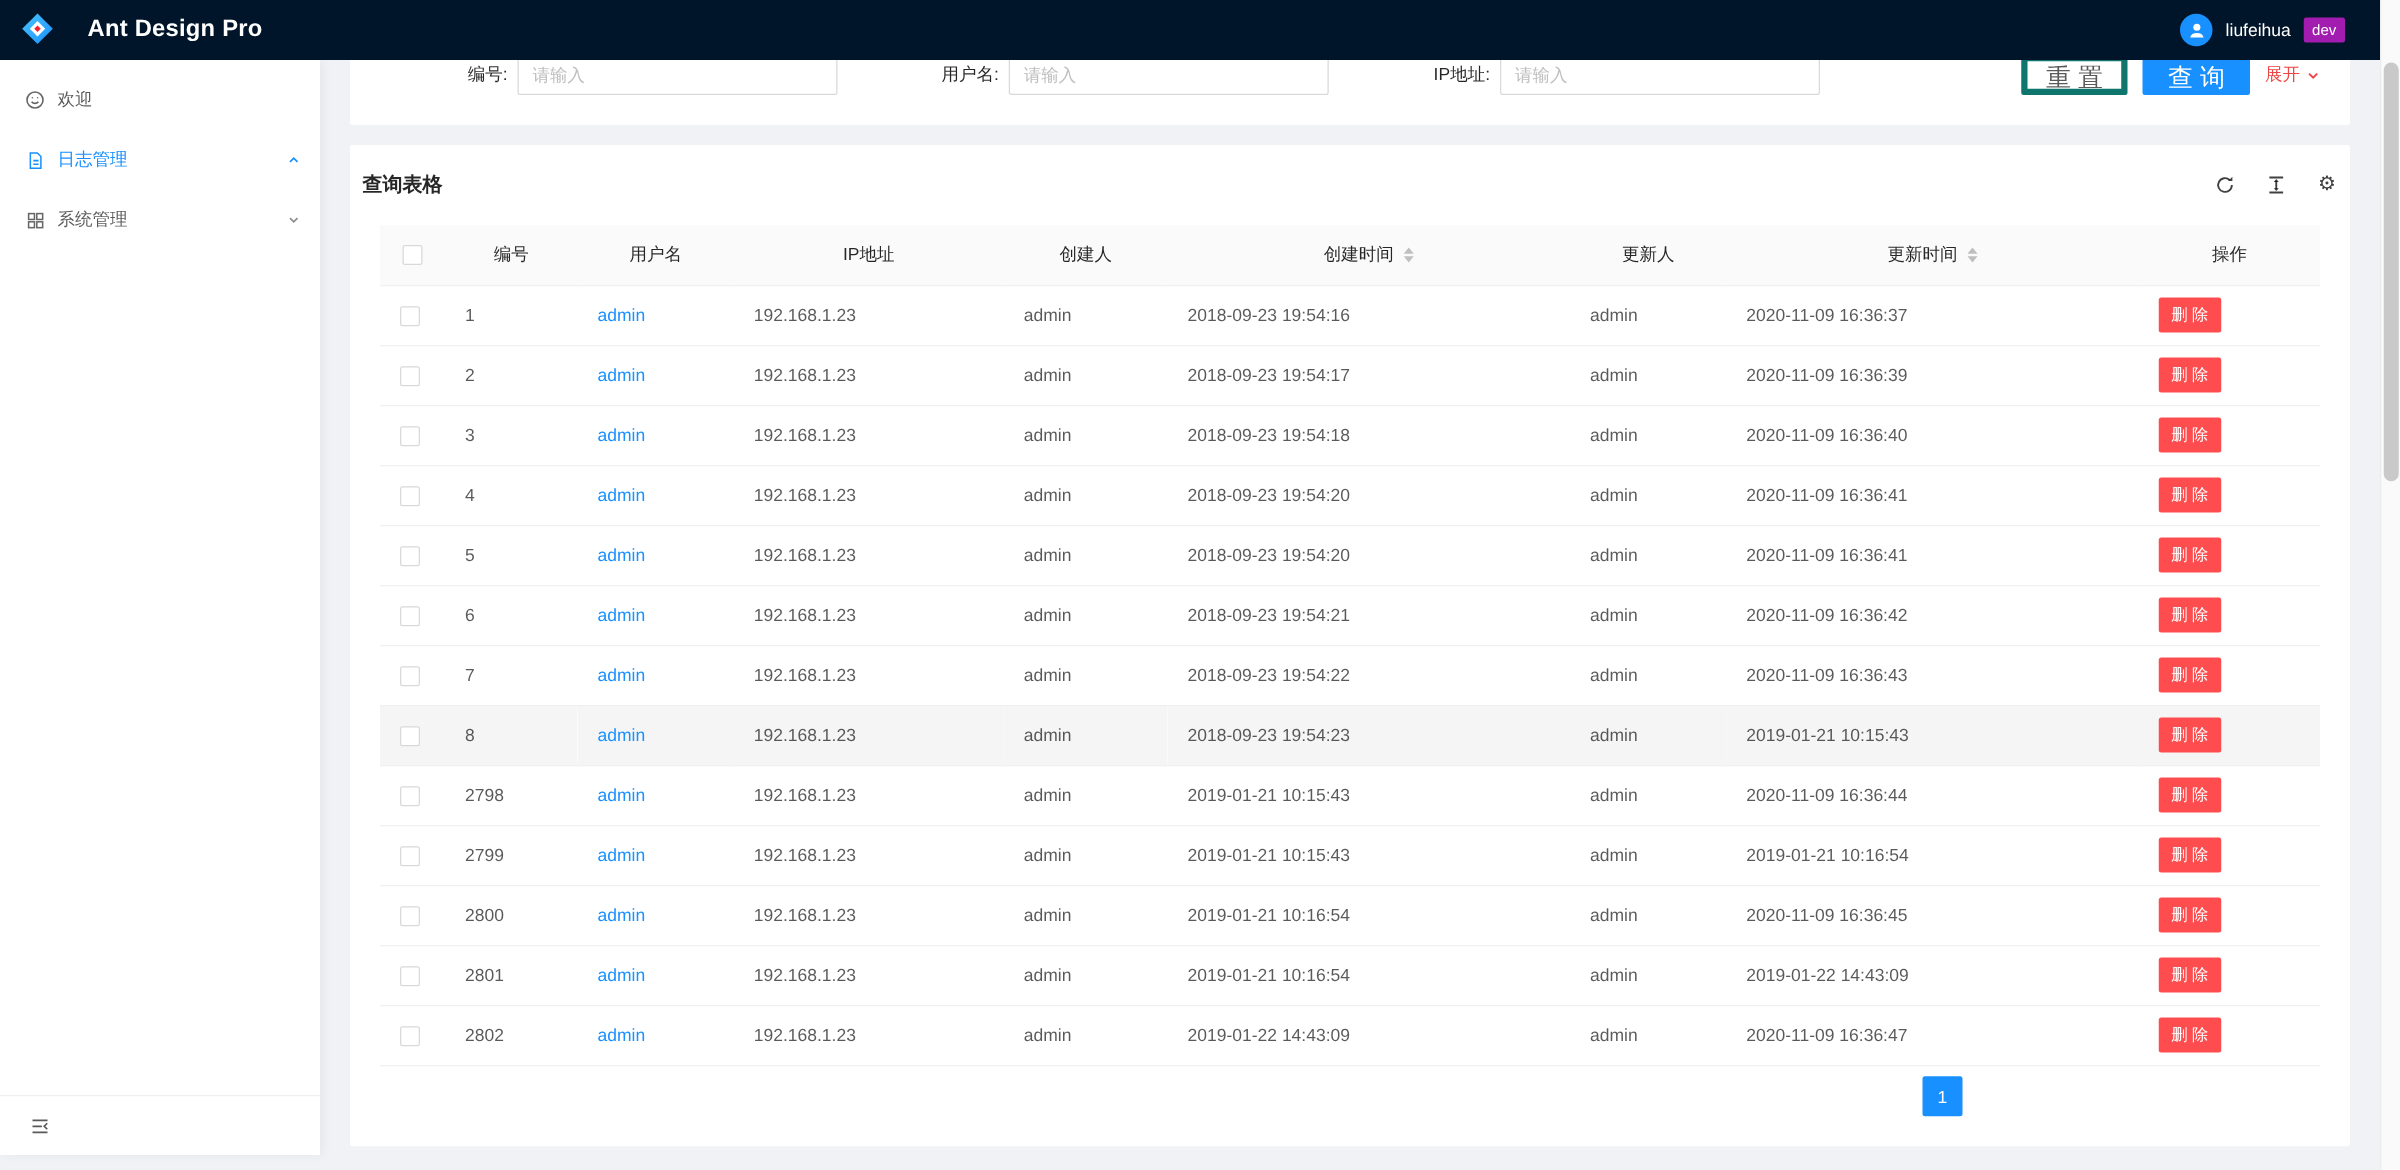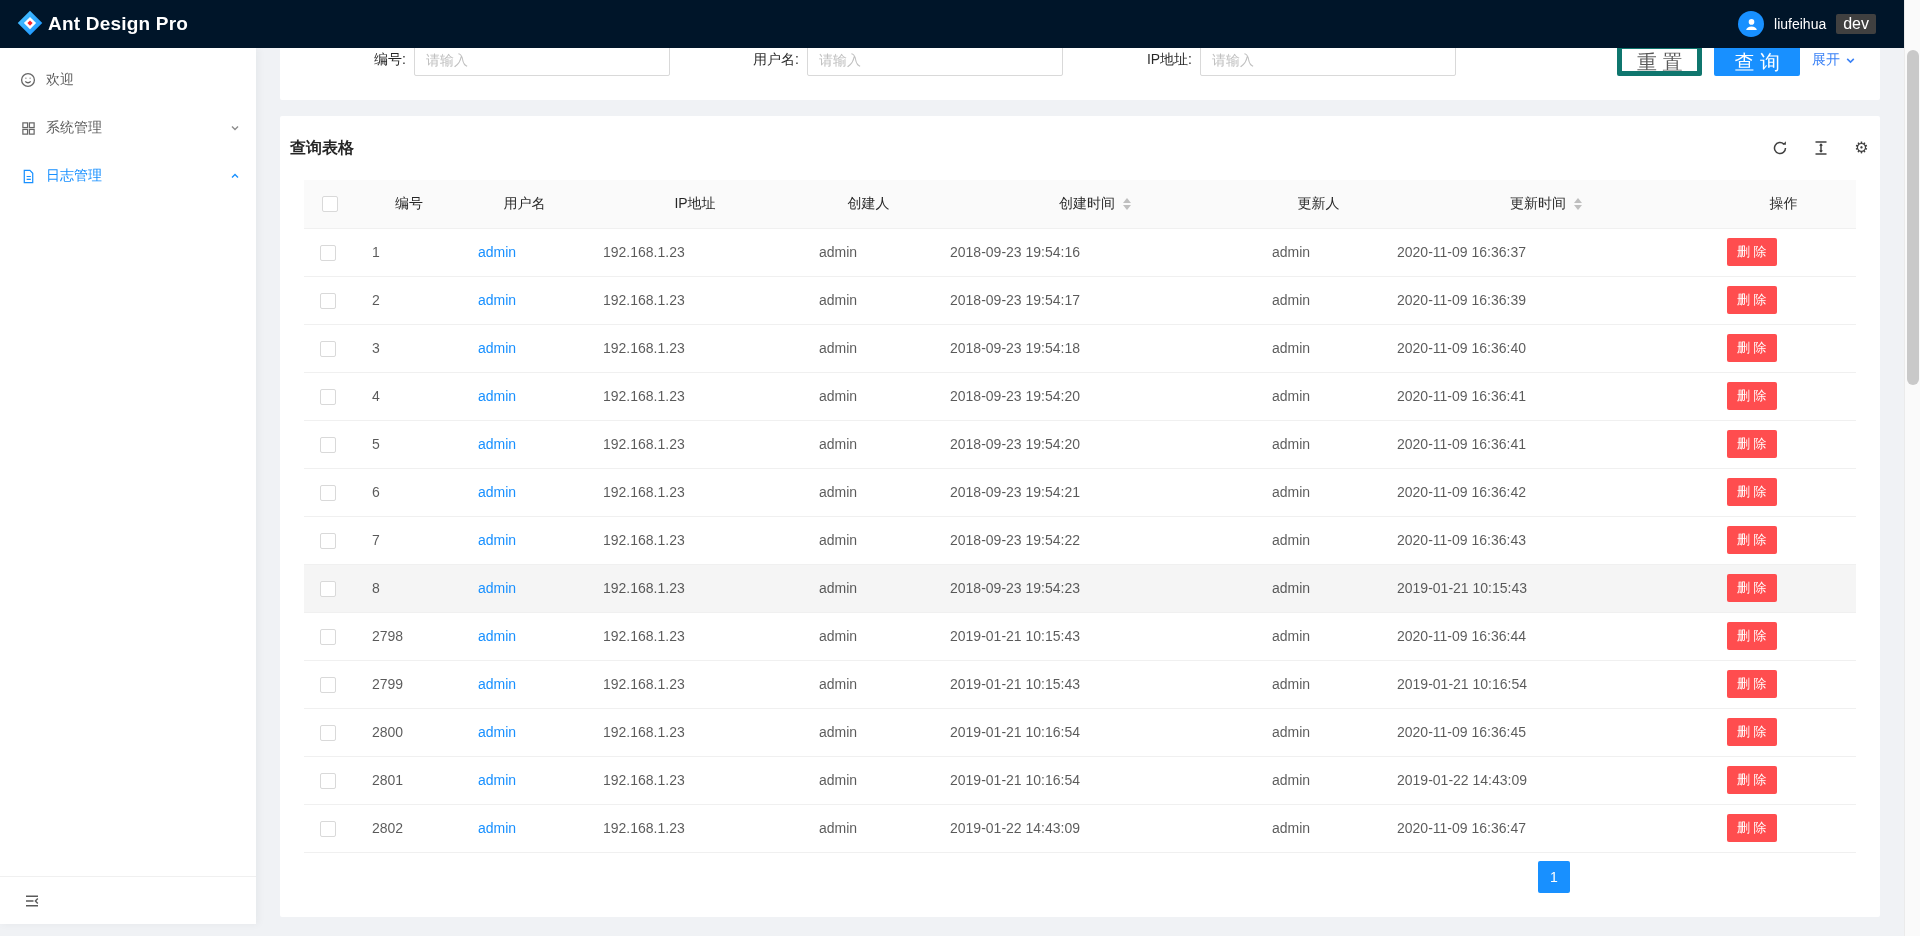--- a/index.html
+++ b/index.html
@@ -1,26 +1,26 @@
 <!DOCTYPE html>
 <html><head>
 <meta charset="utf-8">
 <style>
   *{margin:0;padding:0;box-sizing:border-box}
   html,body{width:1920px;height:936px;overflow:hidden}
   body{font-family:"Liberation Sans","DejaVu Sans",sans-serif;font-size:14px;color:rgba(0,0,0,.65);background:#f0f2f5;position:relative}
 
   
   .topbar{position:fixed;top:0;left:0;right:0;height:48px;background:#001529;display:flex;align-items:center;justify-content:space-between;padding:0 44px 0 16px;z-index:10}
-  .brand{display:flex;align-items:center;gap:4px;cursor:pointer}
+  .brand{display:flex;align-items:center;gap:26px;cursor:pointer}
   .app-title{color:#fff;font-size:19px;font-weight:700;letter-spacing:.2px}
   .topbar-right{display:flex;align-items:center;gap:10px}
   .avatar{width:26px;height:26px;border-radius:50%;background:#1890ff;display:inline-flex;align-items:center;justify-content:center;cursor:pointer}
   .username{color:#fff;font-size:14px;cursor:pointer}
-  .env-tag{background:#404040;color:#fff;font-size:16px;line-height:20px;padding:0 7px;border-radius:2px}
+  .env-tag{background:#a21caf;color:#fff;font-size:12px;line-height:20px;padding:0 7px;border-radius:2px}
 
   
   .sidebar{position:fixed;top:48px;left:0;bottom:12px;width:256px;background:#fff;box-shadow:2px 0 8px rgba(29,35,41,.05);display:flex;flex-direction:column;z-index:5}
   .menu{flex:1;padding-top:8px}
   .menu-item{height:48px;display:flex;align-items:center;padding:0 16px 0 20px;color:rgba(0,0,0,.65);cursor:pointer}
   .mi-icon{width:16px;height:16px;margin-right:10px;display:inline-flex;align-items:center;justify-content:center;color:rgba(0,0,0,.6)}
   .mi-label{white-space:nowrap}
   .chevron{margin-left:auto;color:rgba(0,0,0,.45);display:inline-flex}
   .chevron.up svg{transform:rotate(180deg)}
   .menu-item.active-parent,.menu-item.active-parent .mi-icon,.menu-item.active-parent .chevron{color:#1890ff}
@@ -36,21 +36,21 @@
   
   .filter-card{padding:24px;margin-bottom:16px}
   .filter-row{display:flex;align-items:center}
   .form-group{display:flex;align-items:center;width:393px}
   .form-label{width:110px;text-align:right;padding-right:8px;color:rgba(0,0,0,.85);white-space:nowrap}
   .form-input{width:256px;height:32px;border:1px solid #d9d9d9;border-radius:2px;padding:0 11px;font-size:14px;color:rgba(0,0,0,.65);outline:none;background:#fff}
   .form-input::placeholder{color:#bfbfbf}
   .filter-actions{margin-left:auto;display:flex;align-items:center;gap:12px}
   .btn{height:32px;padding:0 15px;border-radius:2px;border:5px solid #0f766e;background:#fff;color:rgba(0,0,0,.65);font-size:20px;cursor:pointer}
   .btn-primary{background:#1890ff;border-color:#1890ff;color:#fff}
-  .expand-link{color:#3b82f6;display:inline-flex;align-items:center;gap:5px;cursor:pointer;font-size:14px}
+  .expand-link{color:#ef4444;display:inline-flex;align-items:center;gap:5px;cursor:pointer;font-size:14px}
 
   
   .table-card{min-height:800px}
   .card-header{height:64px;display:flex;align-items:center;justify-content:space-between;padding:0 10px}
   .card-title{font-size:16px;font-weight:600;color:rgba(0,0,0,.85)}
   .toolbar{display:flex;align-items:center;gap:24px;color:rgba(0,0,0,.75)}
   .tool-icon{width:17px;height:17px;display:inline-flex;align-items:center;justify-content:center;cursor:pointer;font-size:16px;line-height:1}
 
   .table-wrap{padding:0 24px}
   table{width:100%;border-collapse:collapse;table-layout:fixed}
@@ -116,46 +116,46 @@
           <svg width="16" height="16" viewBox="0 0 16 16" fill="none" stroke="currentColor" stroke-width="1.3">
             <circle cx="8" cy="8" r="6.4"></circle>
             <path d="M5.3 9.4 a3.4 3.4 0 0 0 5.4 0"></path>
             <circle cx="5.9" cy="6.2" r="0.6" fill="currentColor" stroke="none"></circle>
             <circle cx="10.1" cy="6.2" r="0.6" fill="currentColor" stroke="none"></circle>
           </svg>
         </span>
         <span class="mi-label">欢迎</span>
       </div>
 
+      <div class="menu-item active-parent">
+        <span class="mi-icon">
+          <svg width="15" height="15" viewBox="0 0 16 16" fill="none" stroke="currentColor" stroke-width="1.3">
+            <path d="M3.5 1.5 h6 l3 3 v10 h-9 z"></path>
+            <path d="M6 8 h4.5 M6 11 h4.5"></path>
+          </svg>
+        </span>
+        <span class="mi-label">日志管理</span>
+        <span class="chevron up">
+          <svg width="10" height="10" viewBox="0 0 10 10">
+              <path d="M2 3.5 L5 6.5 L8 3.5" stroke="currentColor" stroke-width="1.4" fill="none"></path>
+            </svg>
+        </span>
+      </div>
+
       <div class="menu-item">
         <span class="mi-icon">
           <svg width="15" height="15" viewBox="0 0 16 16" fill="none" stroke="currentColor" stroke-width="1.3">
             <rect x="2" y="2" width="5" height="5"></rect>
               <rect x="9" y="2" width="5" height="5"></rect>
             <rect x="2" y="9" width="5" height="5"></rect>
               <rect x="9" y="9" width="5" height="5"></rect>
           </svg>
         </span>
         <span class="mi-label">系统管理</span>
         <span class="chevron down">
-          <svg width="10" height="10" viewBox="0 0 10 10">
-              <path d="M2 3.5 L5 6.5 L8 3.5" stroke="currentColor" stroke-width="1.4" fill="none"></path>
-            </svg>
-        </span>
-      </div>
-
-      <div class="menu-item active-parent">
-        <span class="mi-icon">
-          <svg width="15" height="15" viewBox="0 0 16 16" fill="none" stroke="currentColor" stroke-width="1.3">
-            <path d="M3.5 1.5 h6 l3 3 v10 h-9 z"></path>
-            <path d="M6 8 h4.5 M6 11 h4.5"></path>
-          </svg>
-        </span>
-        <span class="mi-label">日志管理</span>
-        <span class="chevron up">
           <svg width="10" height="10" viewBox="0 0 10 10">
               <path d="M2 3.5 L5 6.5 L8 3.5" stroke="currentColor" stroke-width="1.4" fill="none"></path>
             </svg>
         </span>
       </div>
 
     </nav>
 
     <div class="sidebar-footer">
       <span class="fold-icon">

